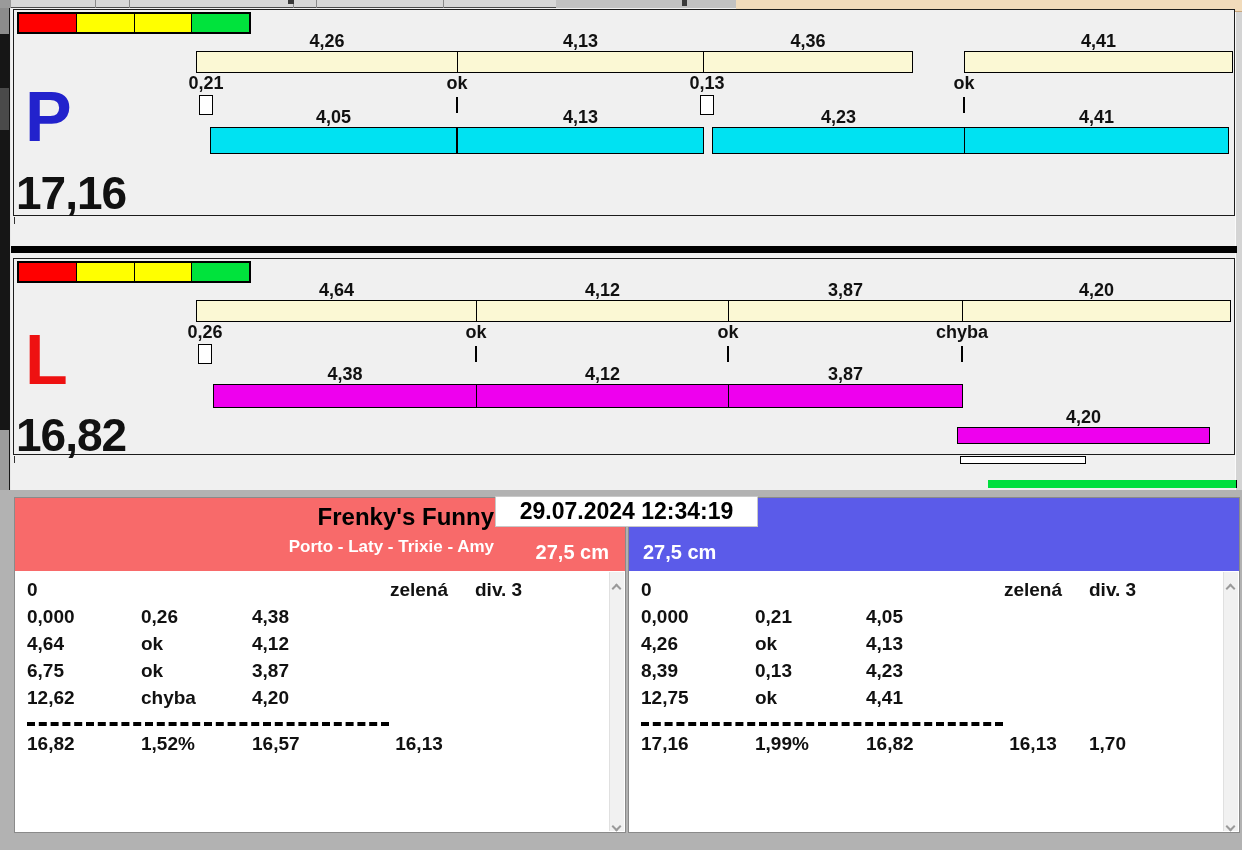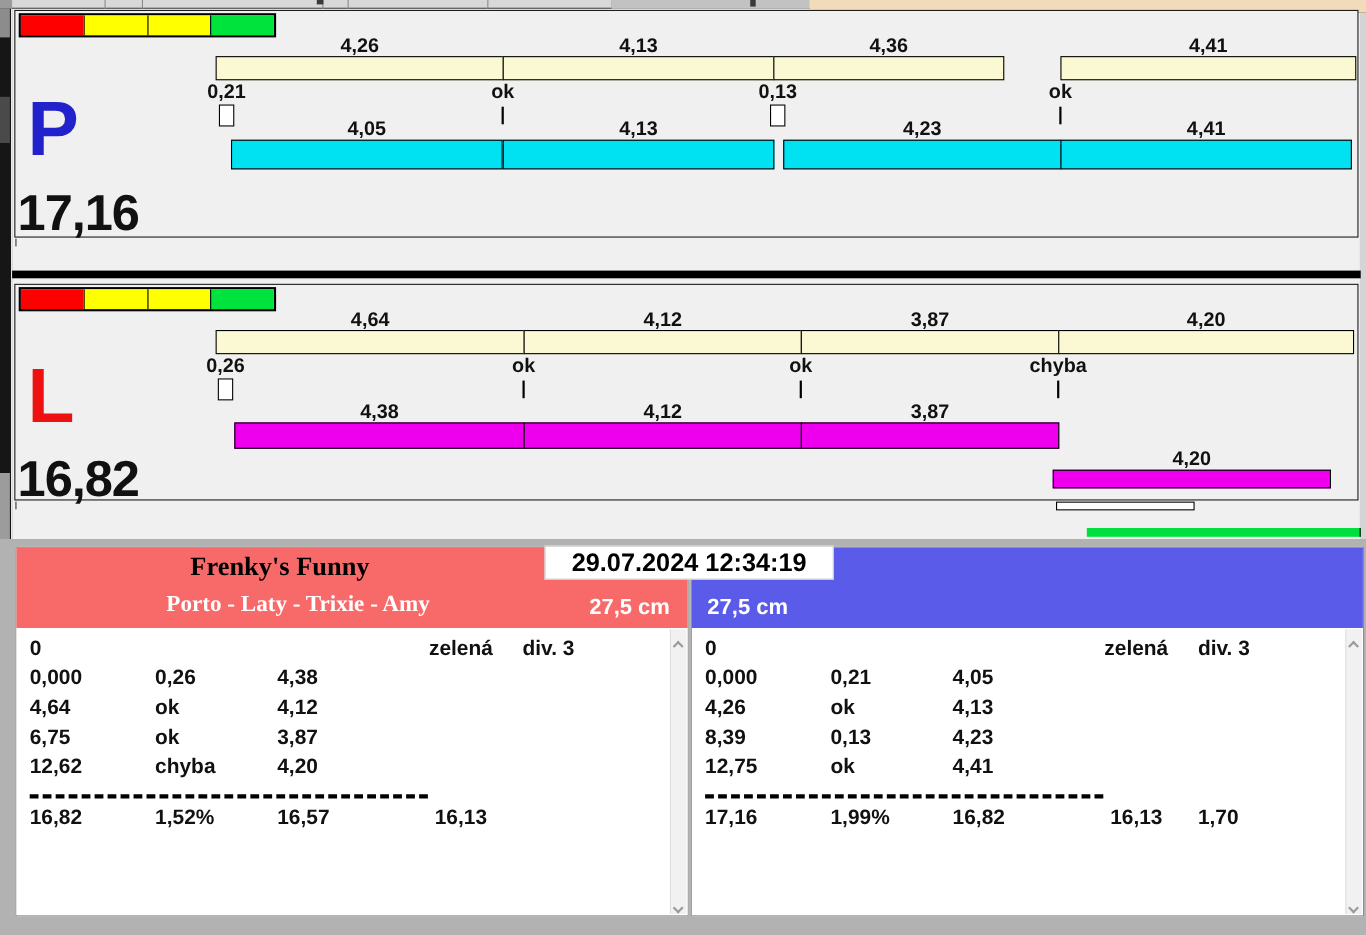--- a/index.html
+++ b/index.html
@@ -45,25 +45,25 @@
   
   .white-bar { position:absolute; left:960px; top:456px; width:126px; height:8px; background:#fff; border:1px solid #000; }
   .green-bar { position:absolute; left:988px; top:480px; width:249px; height:8px; background:#00df3e; border-right:1px solid #000; }
   
   .bottom { position:absolute; left:0; top:490px; width:1242px; height:360px; background:#b2b2b2; }
   .panel { position:absolute; top:7px; width:612px; height:336px; background:#fff; border:1px solid #8a8a8a; }
   #panel-left { left:14px; } #panel-right { left:628px; }
   .hdr { position:relative; height:73px; }
   #panel-left  .hdr { background:#f86a6a; }
   #panel-right .hdr { background:#5b5be9; }
-  .hdr-text { text-align:center;font-family:Liberation Serif, serif; }
+  .hdr-text { text-align:right; }
   #panel-left  .hdr-text { margin-right:131px; }
   #panel-right .hdr-text { margin-left:131px; }
   .team-name { padding-top:5px; font-size:24px; font-weight:bold; color:#000; }
-  .team-members { margin-top:6px; font-size:21px; font-weight:bold; color:#fff;margin-left:33px; }
+  .team-members { margin-top:6px; font-size:17px; font-weight:bold; color:#fff;margin-left:33px; }
   .team-size { position:absolute; top:43px; font-size:20px; font-weight:bold; color:#fff; }
   #panel-left  .team-size { right:16px; }
   #panel-right .team-size { left:14px; }
   .datetime-box { position:absolute; left:495px; top:6px; width:263px; height:31px; background:#fff;
     border:1px solid #c8c8c8; text-align:center; font-size:23px; font-weight:bold; color:#000; line-height:29px; z-index:5; }
   .tablearea { position:absolute; left:0; top:73px; right:0; bottom:0; background:#fff; padding-top:8px; overflow:hidden; }
   .trow { display:flex; padding-left:12px; height:27px; font-size:19px; font-weight:bold; color:#111; }
   .trow .c1 { width:114px; } .trow .c2 { width:111px; } .trow .c3 { width:111px; } .trow .c4 { width:112px;text-align:center; } .trow .c5 { flex:1; }
   .dashsep { margin:8px 0 0 12px; width:362px; border-top:4px dashed #000; }
   .total-row { margin-top:7px; }

